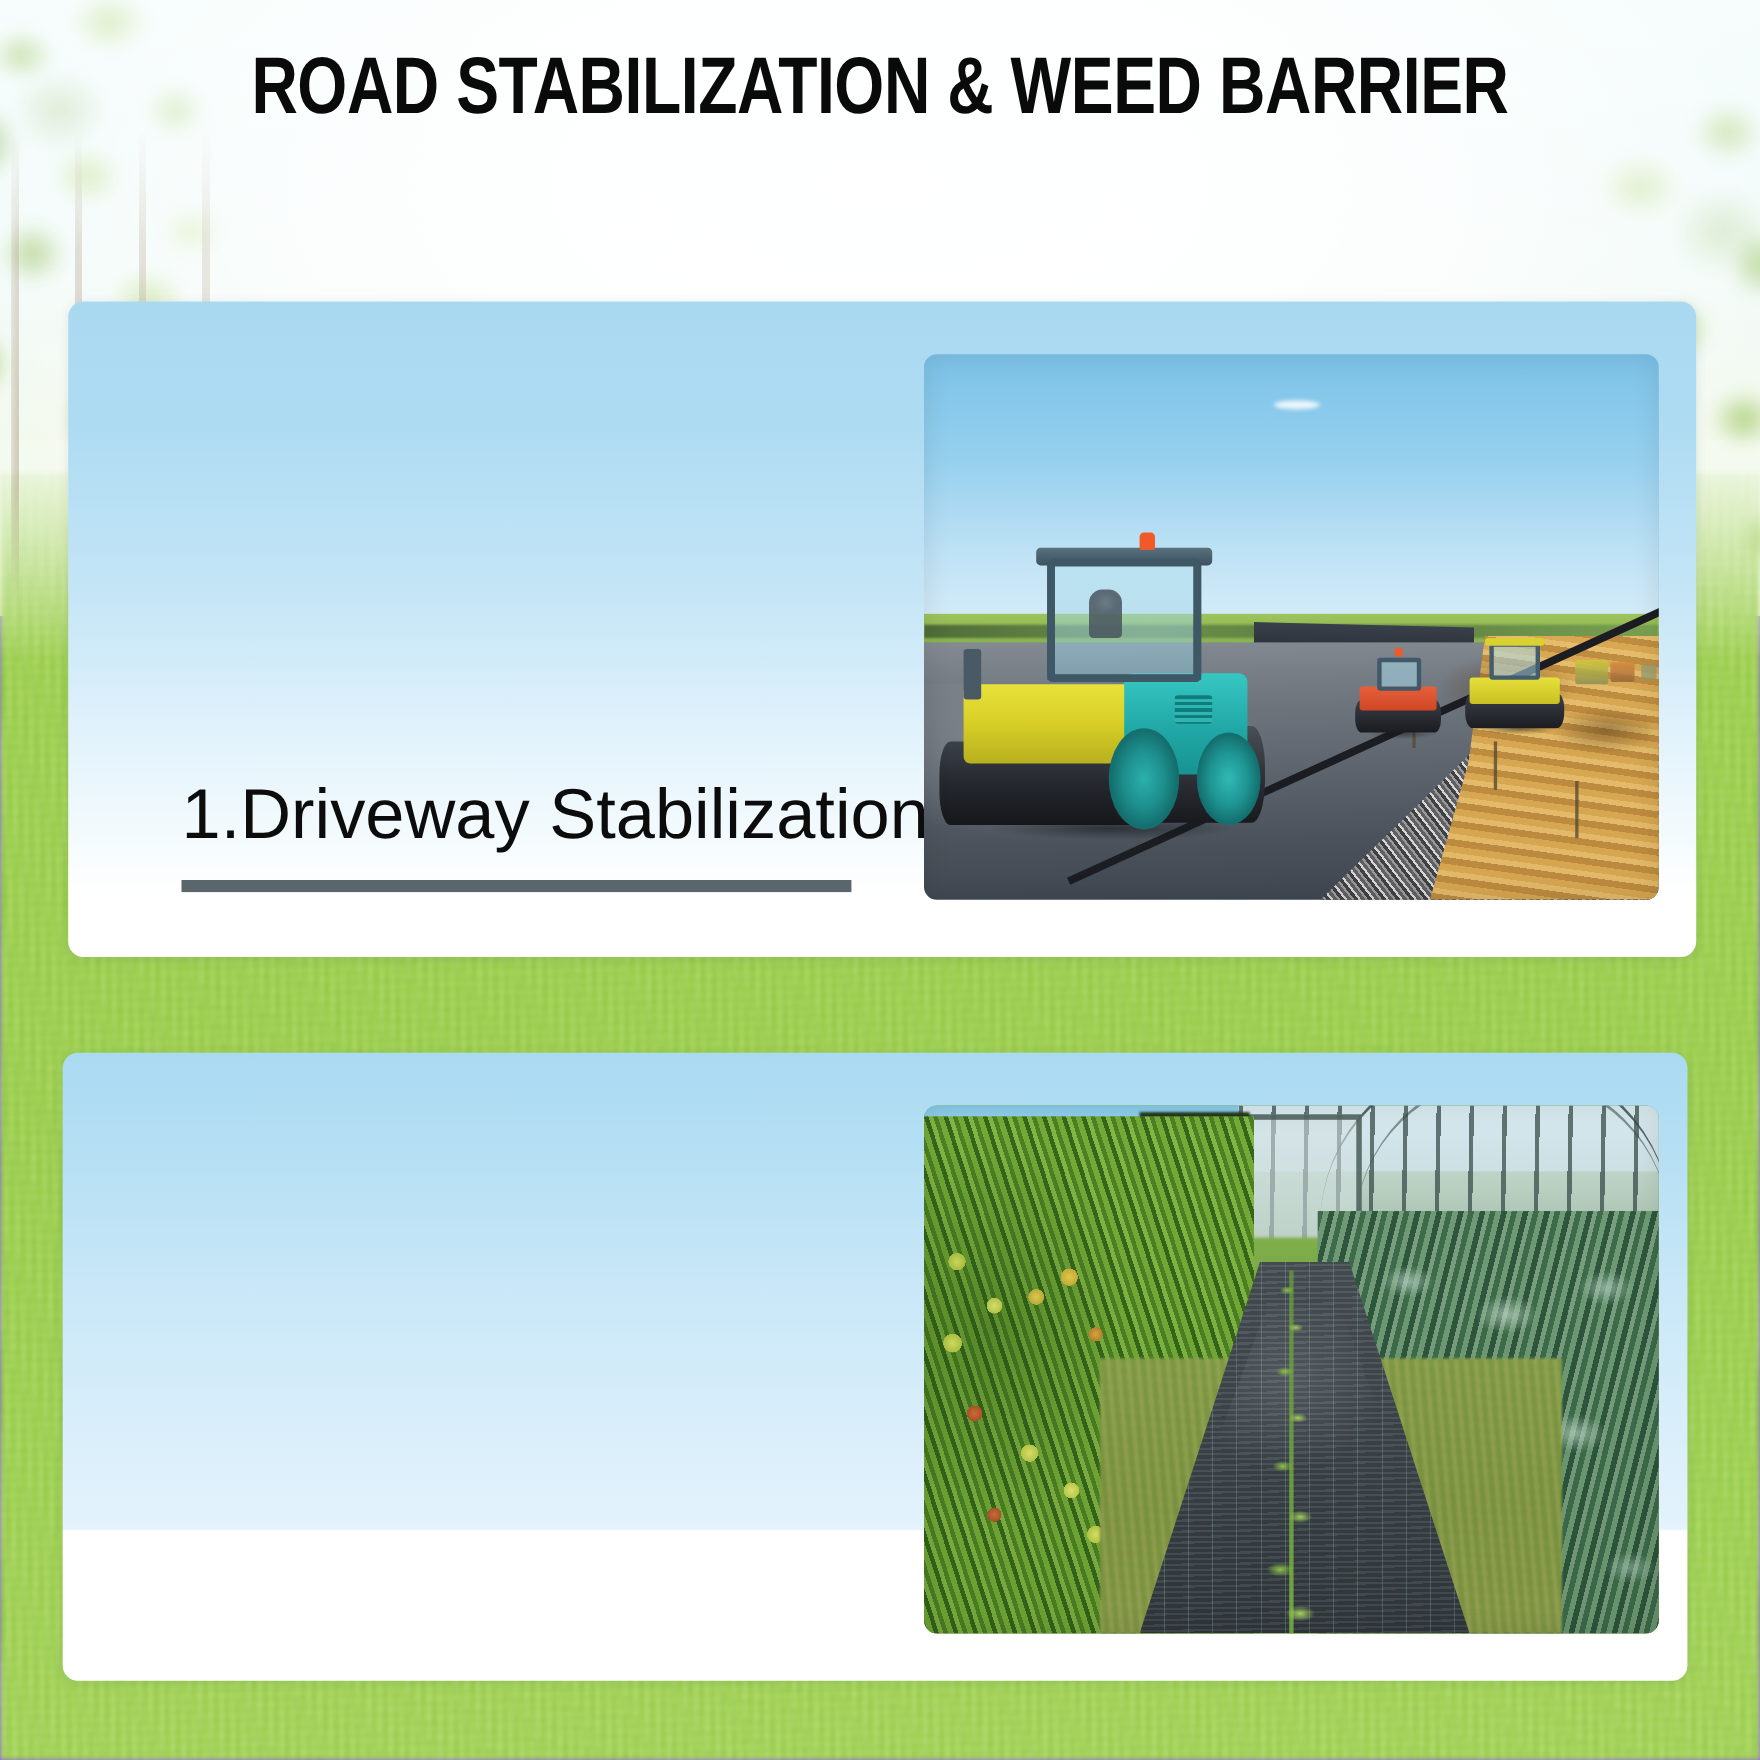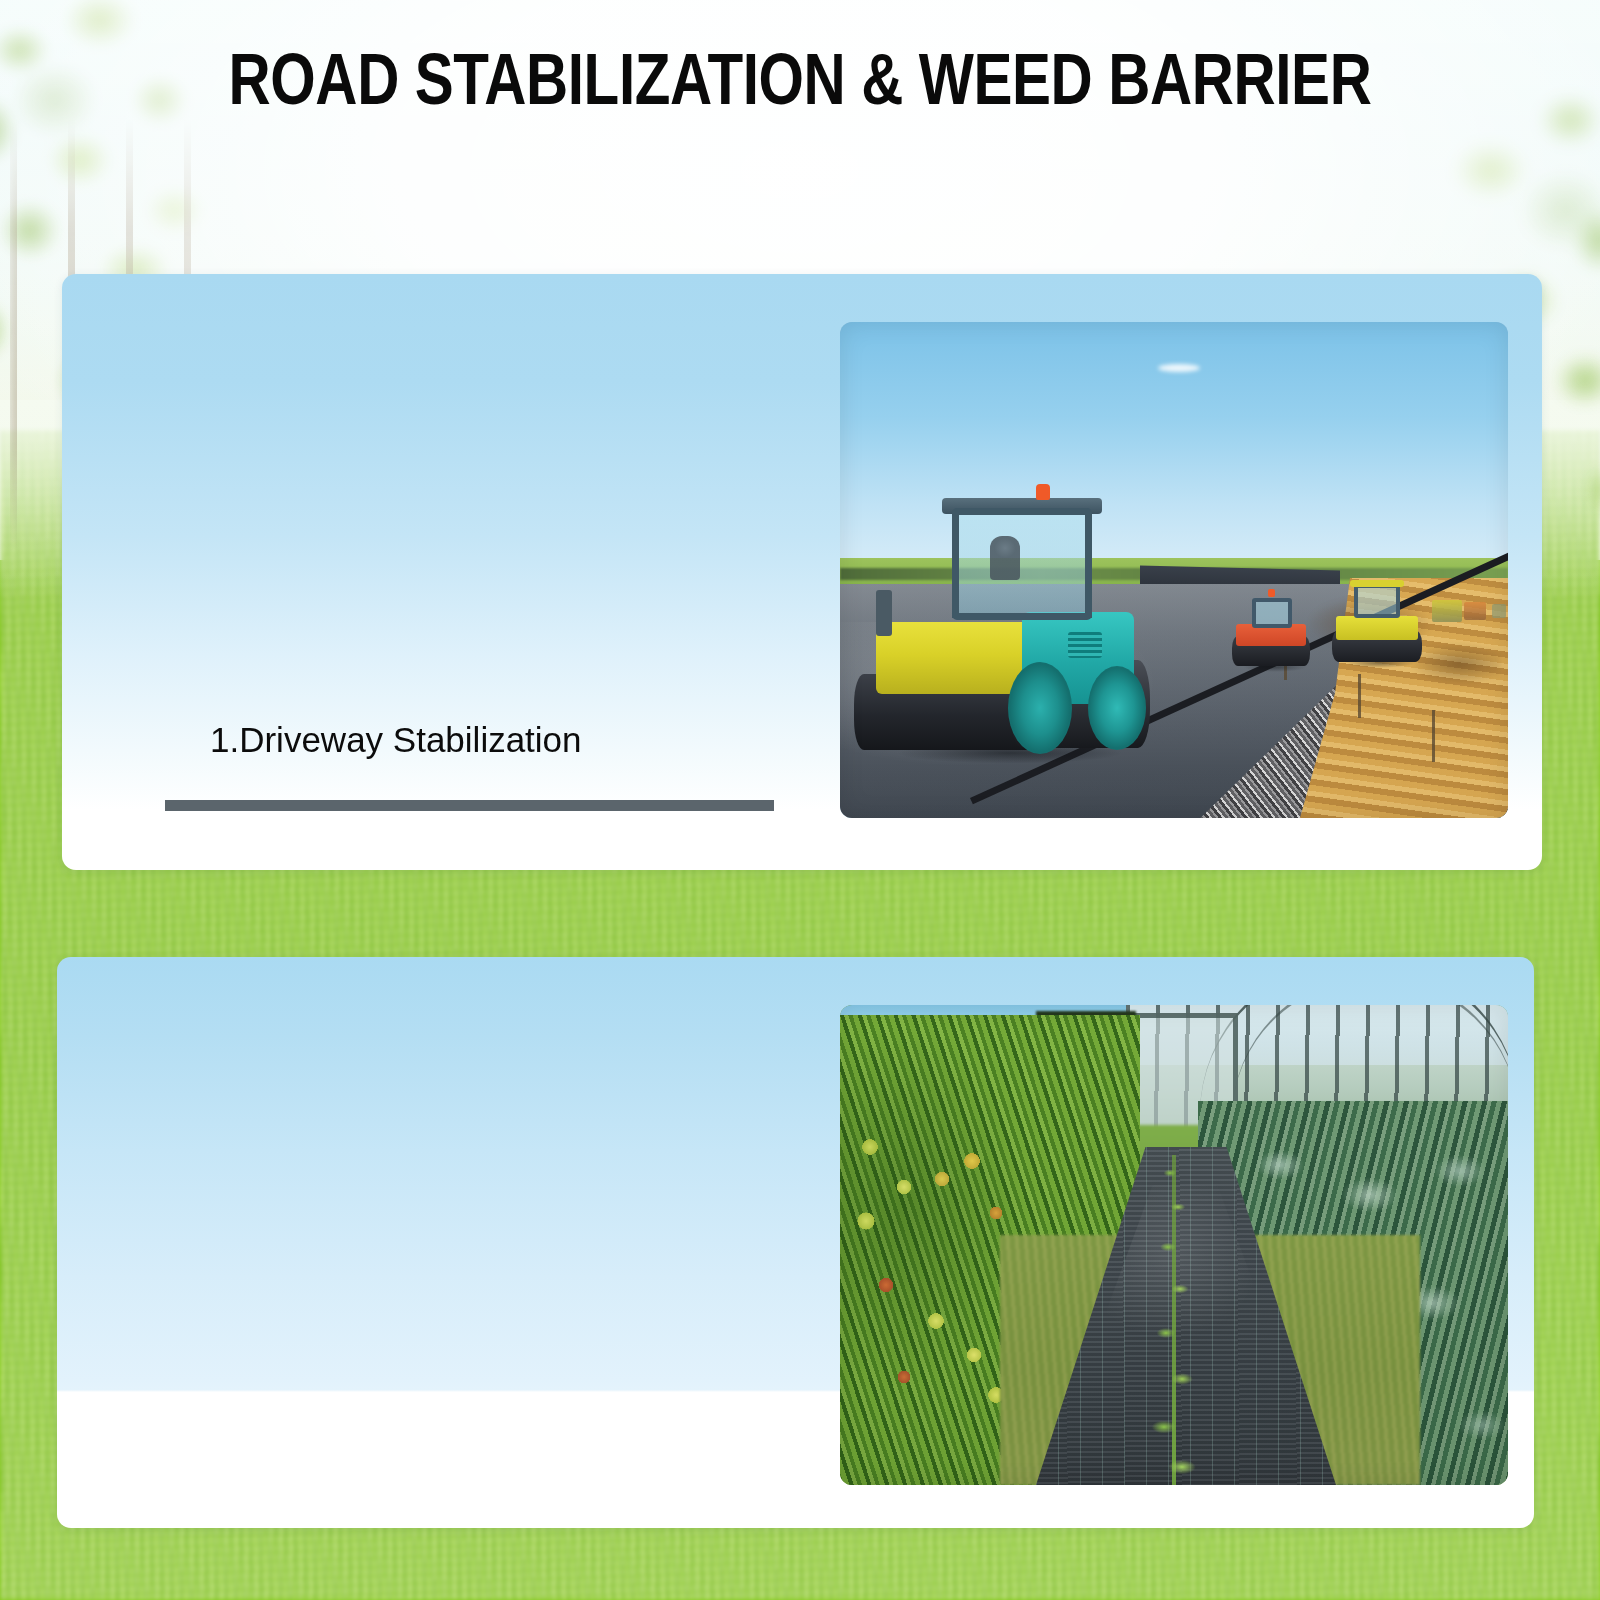--- a/index.html
+++ b/index.html
@@ -13,21 +13,21 @@
     font-family: "Liberation Sans", sans-serif;
     background: #ffffff;
   }
 
   
   #canvas {
     position: relative;
     width: 1600px;
     height: 1600px;
     overflow: hidden;
-    background: #84cc16;
+    background: #8b5cf6;
   }
 
   
   .bg-layer {
     position: absolute;
     inset: 0;
     overflow: hidden;
   }
   
   .bg-sky {
@@ -193,25 +193,24 @@
       #e2f2fc 74%,
       #e4f3fc 75.8%,
       #ffffff 76.2%,
       #ffffff 100%);
   }
 
   .card-heading {
     position: absolute;
     font-family: "Liberation Sans", sans-serif;
     font-weight: 400;
-    font-size: 35px;
+    font-size: 64px;
     line-height: 58px;
     color: #0c0c0c;
     white-space: nowrap;
-    margin-left: 45px;
   }
   .heading-rule {
     position: absolute;
     height: 11px;
     background: #5b656c;
   }
 
   
   .photo {
     position: absolute;

